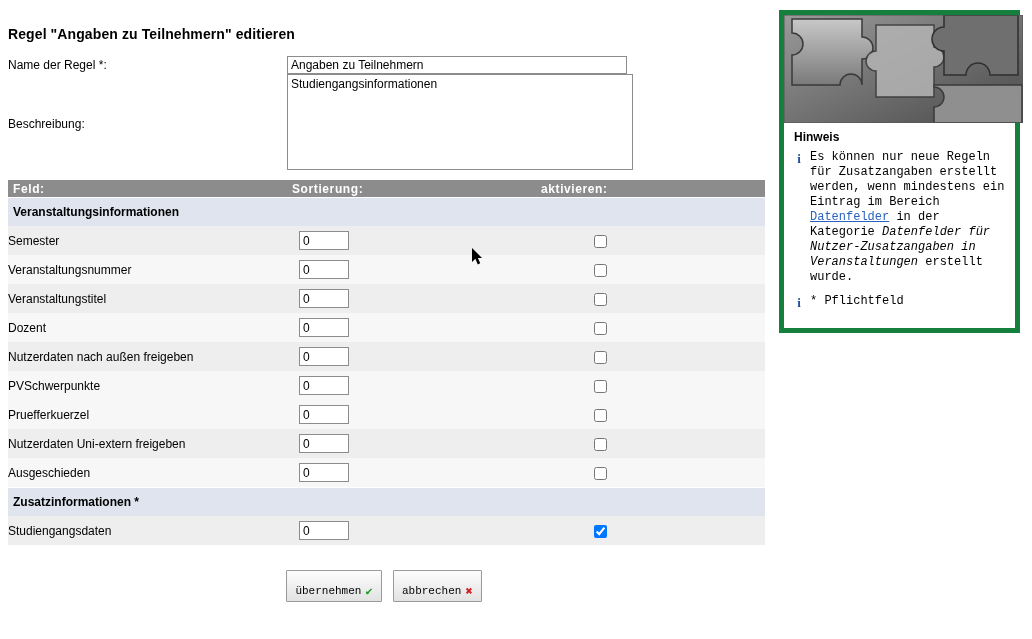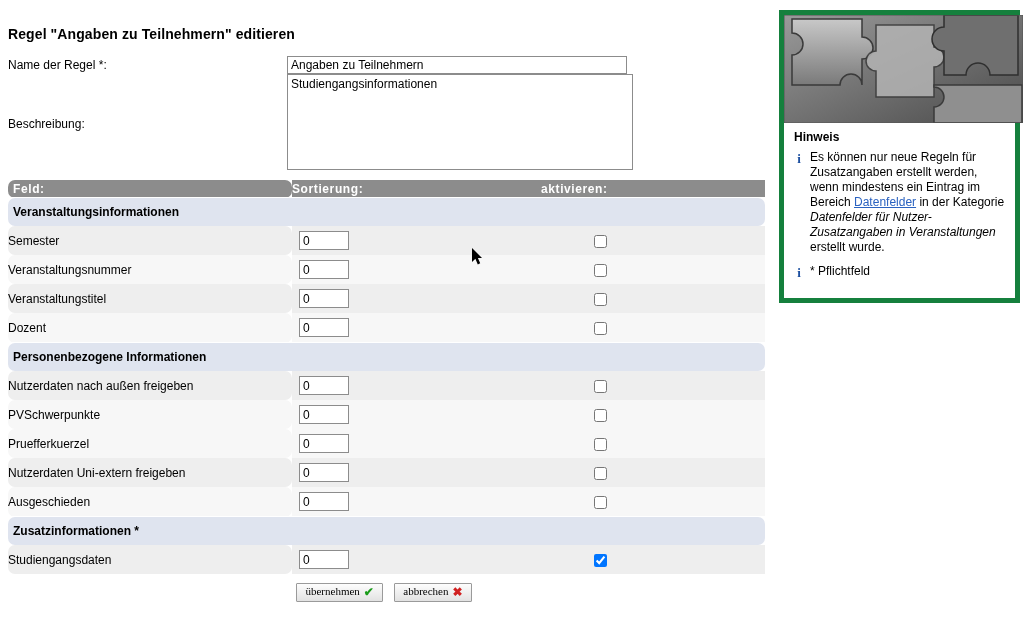--- a/index.html
+++ b/index.html
@@ -112,21 +112,21 @@
     height: 28px;
     border-top: 1px solid #ffffff;
   }
   tr.data-row td {
     height: 29px;
     background: #eeeeee;
   }
   tr.data-row.alt td {
     background: #f7f7f7;
   }
-  td.c-field { width: 279px; padding-left: 5px; border-radius: 7px; }
+  td.c-field { width: 279px; padding-left: 5px; }
   td.c-sort  { width: 249px; }
   td.c-act   { width: 224px; text-align: left; }
 
   .group-row td.c-field { padding-left: 5px; }
   .header-row td.c-field { padding-left: 5px; }
 
   input.num-input {
     width: 50px;
     height: 19px;
     box-sizing: border-box;
@@ -150,25 +150,25 @@
   
   #button-bar {
     width: 752px;
     margin-top: 9px;
     text-align: center;
   }
   .btn {
     display: inline-block;
     border: 1px solid #9a9a9a;
     background: linear-gradient(#fdfdfd, #e2e2e2);
-    font-family: Liberation Serif, serif;
+    font-family: Liberation Mono, monospace;
     font-size: 11px;
     color: #000;
-    padding: 1px 8px 3px 8px;
-    margin: 0 4px;
+    padding: 14px 8px 3px 8px;
+    margin: 16px 4px;
     cursor: pointer;
     white-space: nowrap;
     border-radius: 1px;
     line-height: 12px;
   }
   .btn .glyph { font-size: 12px; margin-left: 4px; vertical-align: -1px; }
   .glyph-check { color: #1a9c1a; font-weight: bold; }
   .glyph-x { color: #d02020; font-weight: bold; }
 
   
@@ -210,20 +210,21 @@
     font-weight: bold;
     font-family: "Liberation Serif", serif;
     font-size: 13px;
     line-height: 15px;
     padding-top: 1px;
   }
   .hint-text {
     font-size: 12px;
     line-height: 15px;
     padding-left: 4px;
+    font-family: Liberation Mono, monospace;
   }
   .hint-text .lnk { color: #2a62c0; text-decoration: underline; }
   .hint-text .ital { font-style: italic; }
 
   
   #cursor {
     position: absolute;
     left: 472px;
     top: 248px;
     width: 12px;
@@ -298,23 +299,20 @@
         <tr class="data-row alt">
           <td class="c-field">Dozent</td>
           <td class="c-sort">
             <div class="sort-wrap"><input class="num-input" type="text" value="0" style=""></div>
           </td>
           <td class="c-act">
             <div class="act-wrap"><input class="cb" type="checkbox" style=""></div>
           </td>
         </tr>
 
-        <tr class="group-row">
-          <td class="c-field" colspan="3">Personenbezogene Informationen</td>
-        </tr>
         <tr class="data-row">
           <td class="c-field">Nutzerdaten nach außen freigeben</td>
           <td class="c-sort">
             <div class="sort-wrap"><input class="num-input" type="text" value="0" style=""></div>
           </td>
           <td class="c-act">
             <div class="act-wrap"><input class="cb" type="checkbox" style=""></div>
           </td>
         </tr>
         <tr class="data-row alt">

